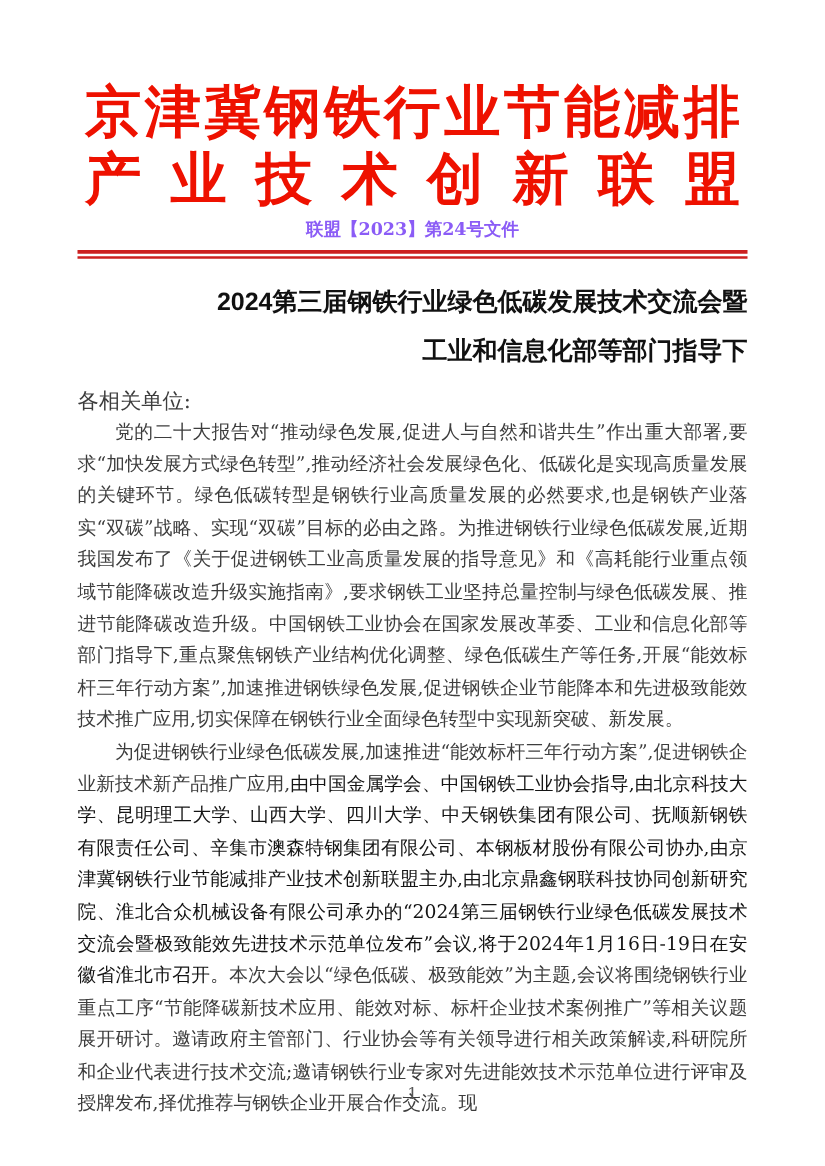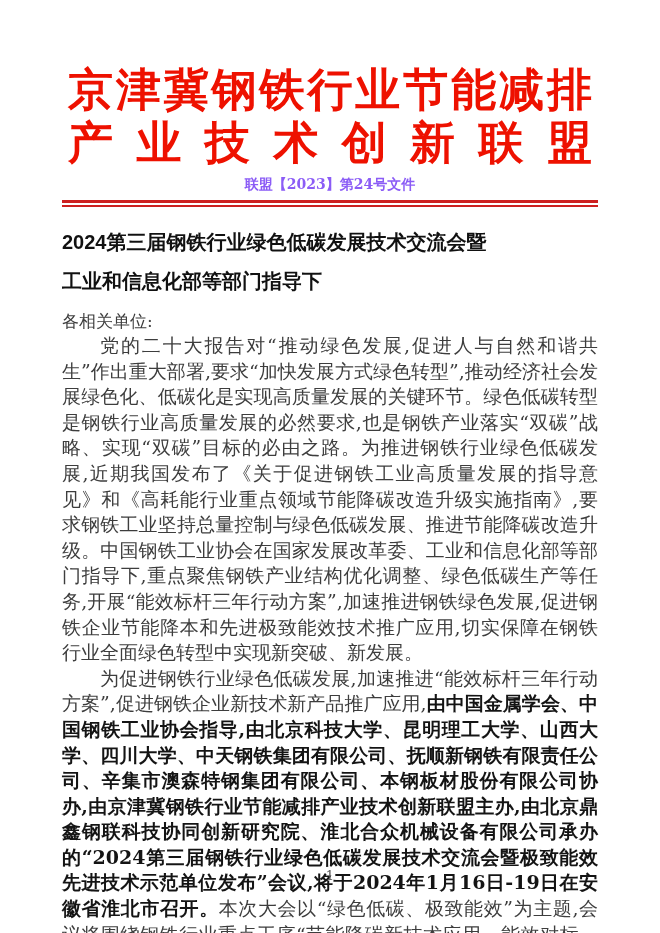--- a/index.html
+++ b/index.html
@@ -32,42 +32,42 @@
     color:#8b5cf6;
     line-height:20px;
   }
   .red-rule { width:536px; margin:6px auto 0; }
   .rule-line-top   { display:block; height:3px; background:var(--rule-red, #cc2020); }
   .rule-line-bottom{ display:block; height:2px; background:var(--rule-red, #cc2020); margin-top:2px; }
   
   .content { width:536px; margin:0 auto; }
   .doc-title {
     margin-top:16px;
-    text-align:left;
+    text-align:right;
     font-family:"Liberation Sans", sans-serif;
     font-weight:bold;
     font-size:20px;
     color:#111;
   }
   .title-line { display:block; line-height:39px; }
   .salutation {
     margin-top:8px;
     font-size:17px;
     line-height:24px;
     color:var(--body-text, #3d3d3d);
   }
   .body-para {
-    font-size:19px;
+    font-size:15px;
     line-height:25.6px;
     text-align:justify;
     text-indent:2em;
     color:var(--body-text, #3d3d3d);
   }
   .emph {
-    font-weight:bold;
+    font-weight:normal;
     color:var(--bold-text, #141414);
   }
   
   .page-number {
     position:absolute;
     left:0; right:0; top:868px;
     text-align:center;
     font-size:13px;
     color:#555;
   }

